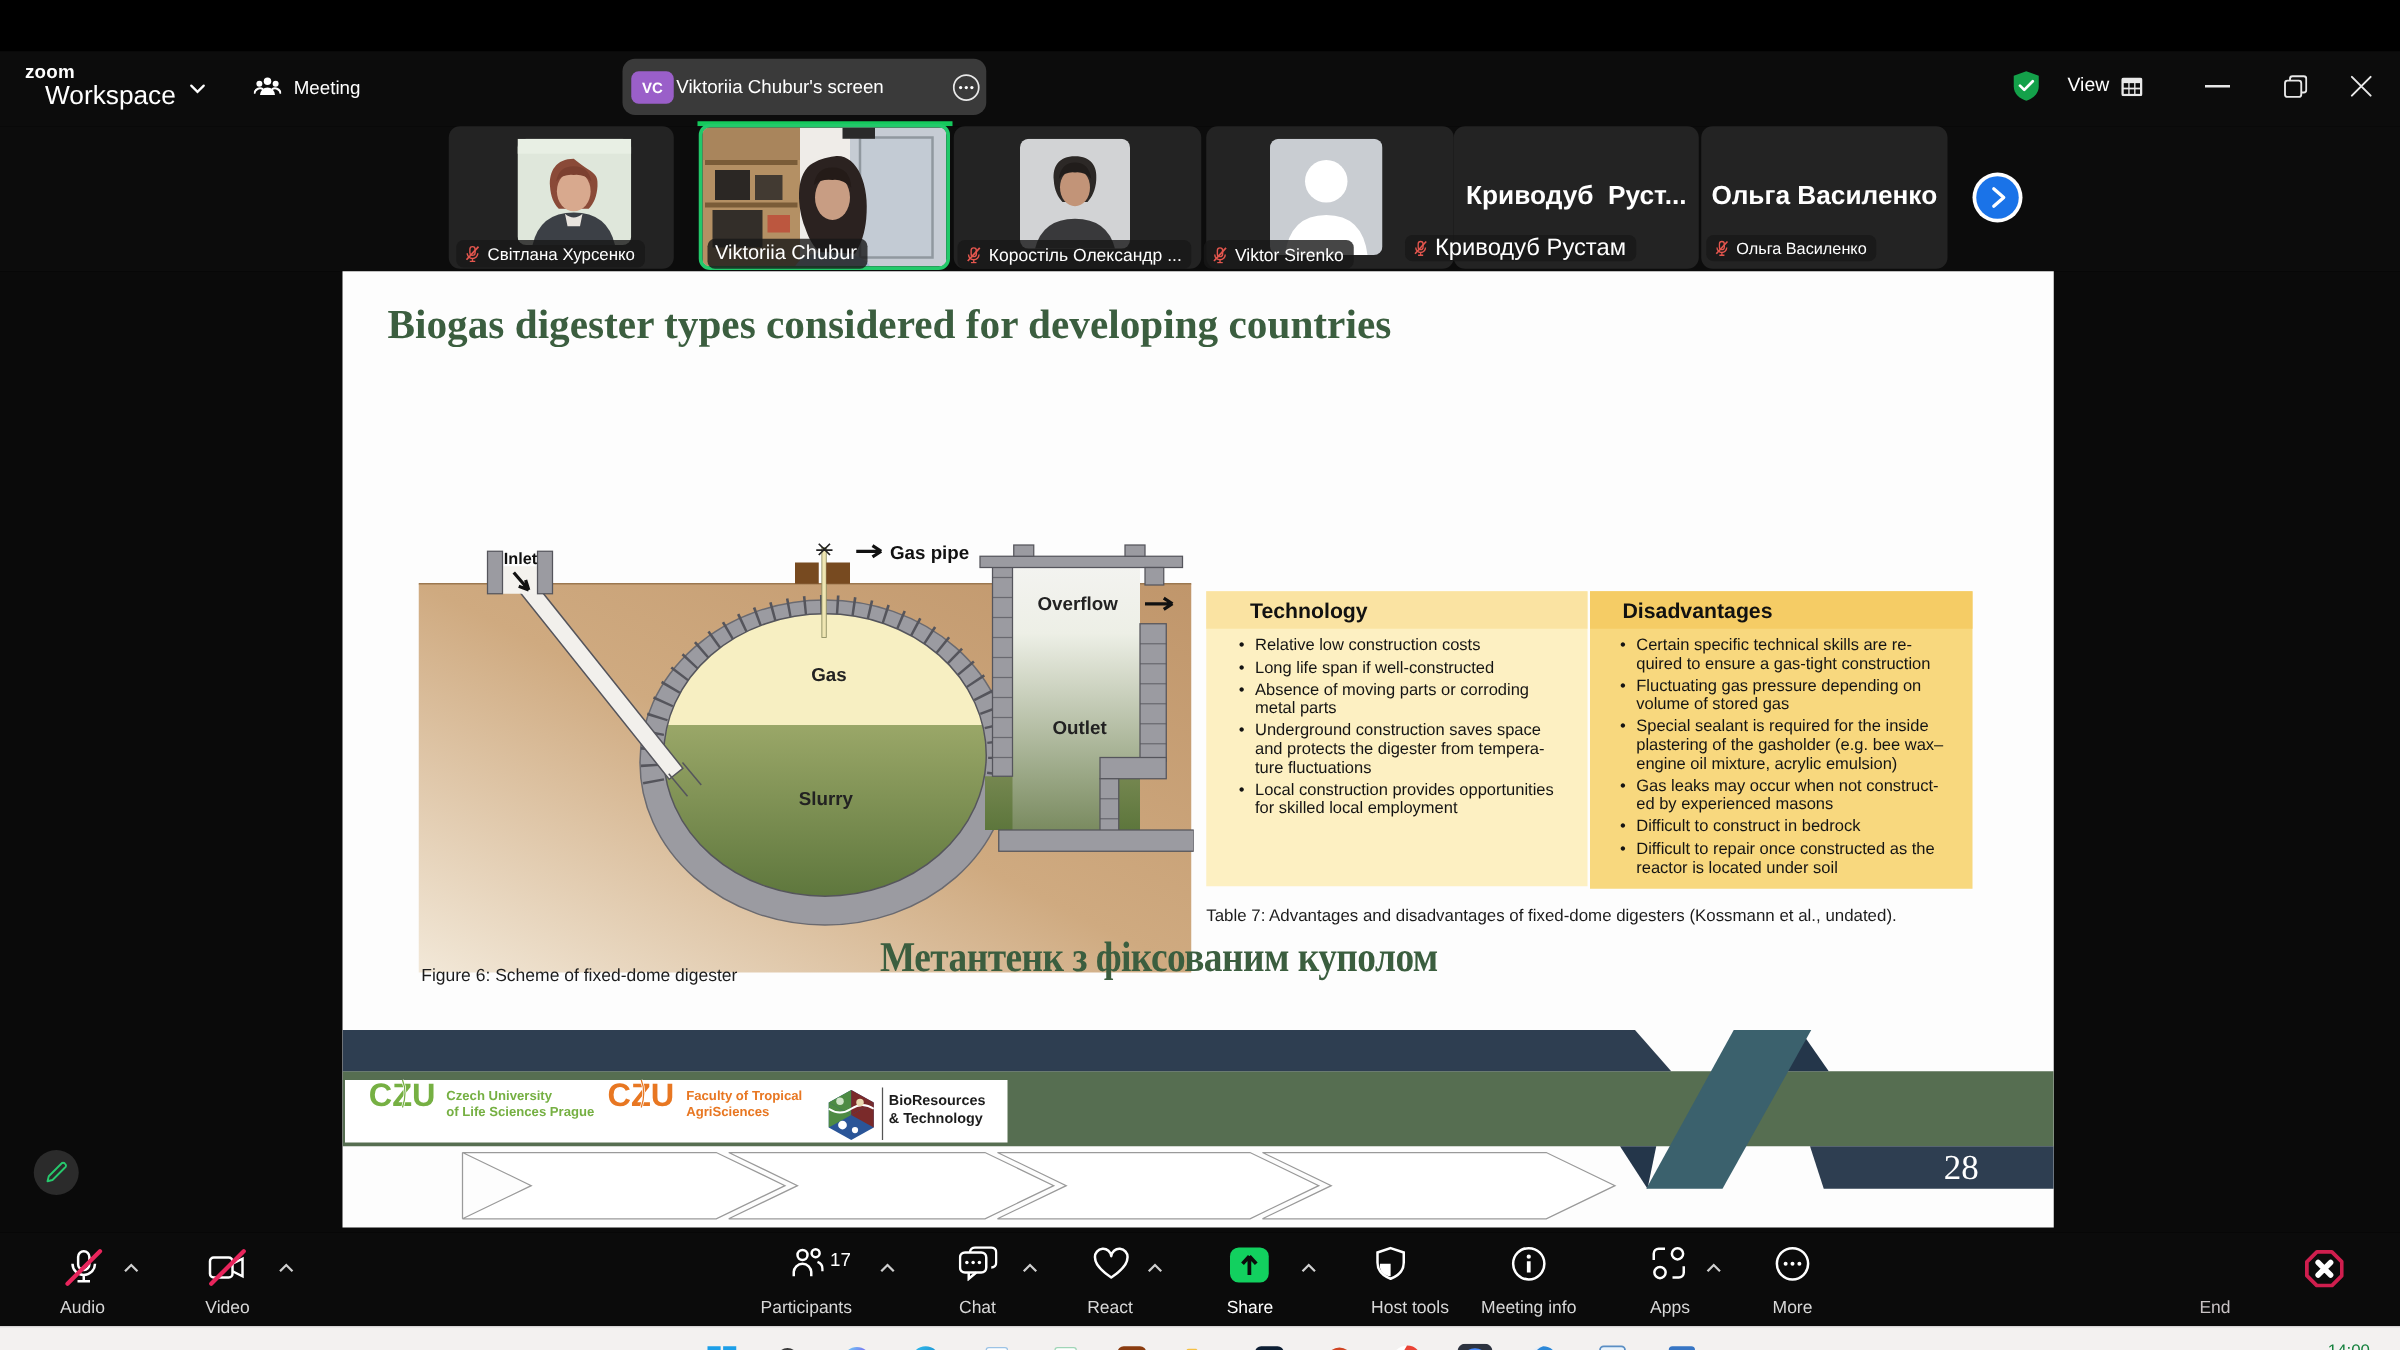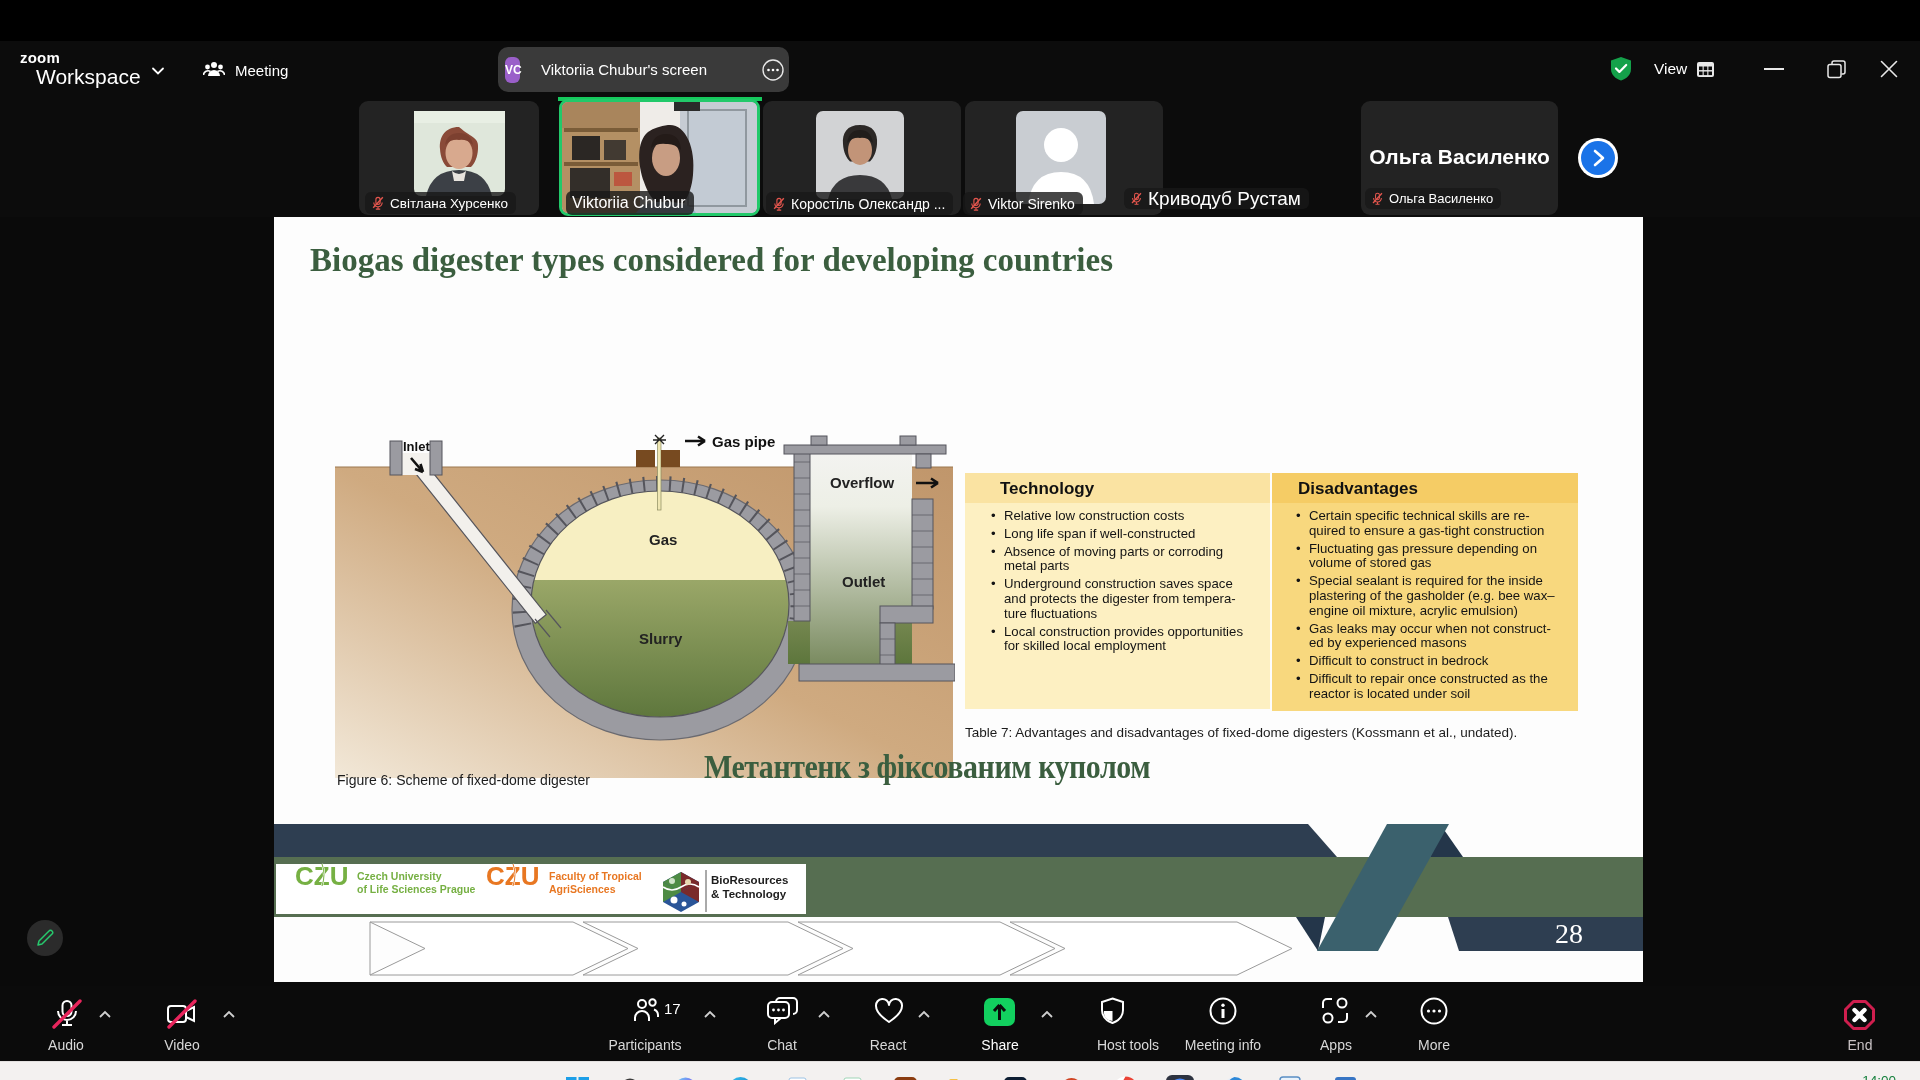--- a/index.html
+++ b/index.html
@@ -38,21 +38,21 @@
     <svg class="abs" style="left:203px;top:19px" width="22" height="20" viewBox="0 0 22 20">
         <circle cx="11" cy="5" r="3" fill="#fff"></circle>
         <circle cx="4.5" cy="7" r="2.4" fill="#fff"></circle>
         <circle cx="17.5" cy="7" r="2.4" fill="#fff"></circle>
         <path d="M5 16 a6 6 0 0 1 12 0 z" fill="#fff"></path>
         <path d="M0.5 15 a4.5 4.5 0 0 1 7 -3.5" stroke="#fff" stroke-width="1.6" fill="none"></path>
         <path d="M21.5 15 a4.5 4.5 0 0 0 -7 -3.5" stroke="#fff" stroke-width="1.6" fill="none"></path>
       </svg>
     <div class="abs" style="left:235px;top:21px;font-size:15px;">Meeting</div>
     <div class="abs" style="left:498px;top:6px;width:291px;height:45px;background:#3a3a3a;border-radius:10px;"></div>
-    <div class="abs" style="left:505px;top:16px;width:15px;height:26px;background:#9a5fc9;border-radius:6px;color:#fff;font-size:12px;font-weight:bold;text-align:center;line-height:26px;">VC</div>
+    <div class="abs" style="left:505px;top:16px;width:34px;height:26px;background:#9a5fc9;border-radius:6px;color:#fff;font-size:12px;font-weight:bold;text-align:center;line-height:26px;">VC</div>
     <div class="abs" style="left:541px;top:20px;font-size:15px;color:#fff;">Viktoriia Chubur's screen</div>
     <svg class="abs" style="left:762px;top:18px" width="22" height="22" viewBox="0 0 22 22">
         <circle cx="11" cy="11" r="10" stroke="#e8e8e8" stroke-width="1.4" fill="none"></circle>
         <circle cx="6.5" cy="11" r="1.3" fill="#fff"></circle>
         <circle cx="11" cy="11" r="1.3" fill="#fff"></circle>
         <circle cx="15.5" cy="11" r="1.3" fill="#fff"></circle>
       </svg>
     <div class="abs" style="left:558px;top:56px;width:204px;height:4px;background:#15c95c;"></div>
     <svg class="abs" style="left:1609px;top:15px" width="24" height="26" viewBox="0 0 24 26">
         <path d="M12 1 L22 4.5 V13 c0 6-4.5 9.8-10 11.6 C6.5 22.8 2 19 2 13 V4.5 Z" fill="#14a14a"></path>
@@ -124,20 +124,23 @@
     </div>
 
     <div class="tile" style="left:965px;width:198px;">
       <svg class="abs" style="left:51px;top:10px" width="90" height="93" viewBox="0 0 90 93">
         <rect width="90" height="93" rx="7" fill="#c9cdd2"></rect>
         <circle cx="45" cy="34" r="17" fill="#fff"></circle>
         <path d="M12 93 q4-32 33-32 q29 0 33 32z" fill="#fff"></path>
       </svg>
     </div>
 
+    <div class="tile" style="left:1163px;width:196px;">
+      <div class="bigname">Криводуб&nbsp; Руст...</div>
+    </div>
 
     <div class="tile" style="left:1361px;width:197px;">
       <div class="bigname">Ольга Василенко</div>
     </div>
 
     <div class="pill" style="left:365px;top:91px;height:22px;font-size:13.5px;">
       <svg width="14" height="14" viewBox="0 0 16 16" style="margin-right:5px">
           <g stroke="#e4564e" stroke-width="1.3" fill="none">
             <rect x="5.6" y="1.5" width="4.8" height="8" rx="2.4"></rect>
             <path d="M3.2 7.5 a4.8 4.8 0 0 0 9.6 0 M8 12.3 V15 M5.5 15 h5"></path>
@@ -471,21 +474,21 @@
         <circle cx="8.5" cy="14" r="1.6" fill="#fff"></circle>
         <circle cx="14" cy="14" r="1.6" fill="#fff"></circle>
         <circle cx="19.5" cy="14" r="1.6" fill="#fff"></circle>
       </svg>
     <div class="tlabel" style="left:1394px;width:80px;">More</div>
 
     <svg class="abs" style="left:1844px;top:14px" width="31" height="30" viewBox="0 0 31 30">
         <polygon points="9.5,1.5 21.5,1.5 29.5,9.5 29.5,20.5 21.5,28.5 9.5,28.5 1.5,20.5 1.5,9.5" stroke="#cf1e4e" stroke-width="3" fill="none" stroke-linejoin="round"></polygon>
         <path d="M10.5 10 L20.5 20 M20.5 10 L10.5 20" stroke="#fff" stroke-width="4.4" stroke-linecap="round"></path>
       </svg>
-    <div class="tlabel" style="left:1820px;width:80px;color:#c8c2c4;">End</div>
+    <div class="tlabel" style="left:1732px;width:80px;color:#c8c2c4;">End</div>
   </div>
   <div class="abs" id="taskbar">
 
     <svg class="abs" style="left:565px;top:14px" width="25" height="25" viewBox="0 0 25 25">
         <rect x="1" y="1" width="10.5" height="10.5" fill="#1d9fe8"></rect>
         <rect x="13.5" y="1" width="10.5" height="10.5" fill="#1d9fe8"></rect>
         <rect x="1" y="13.5" width="10.5" height="10.5" fill="#1d9fe8"></rect>
         <rect x="13.5" y="13.5" width="10.5" height="10.5" fill="#1d9fe8"></rect>
       </svg>
 

